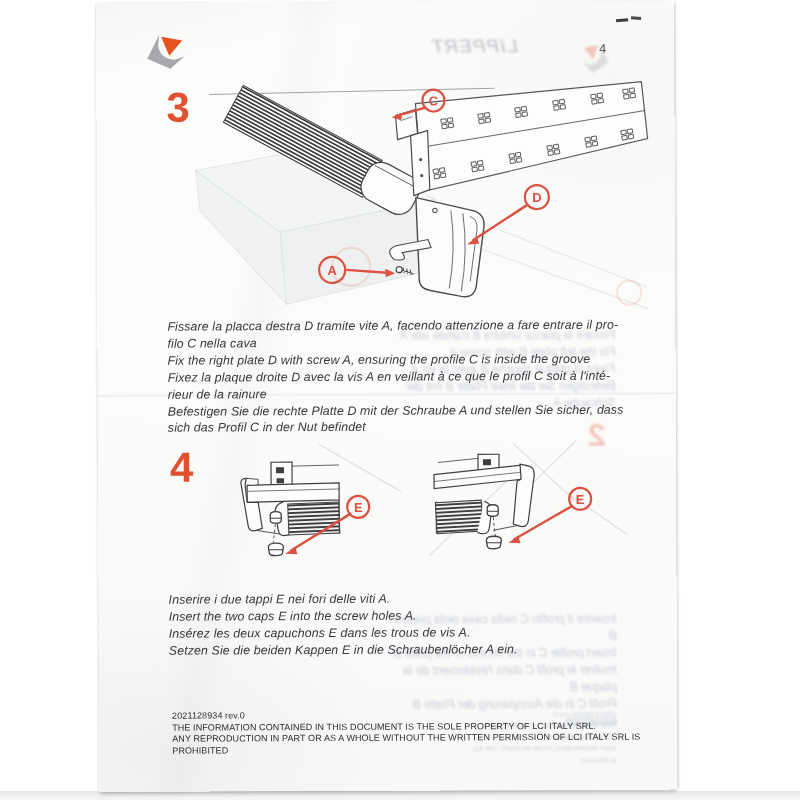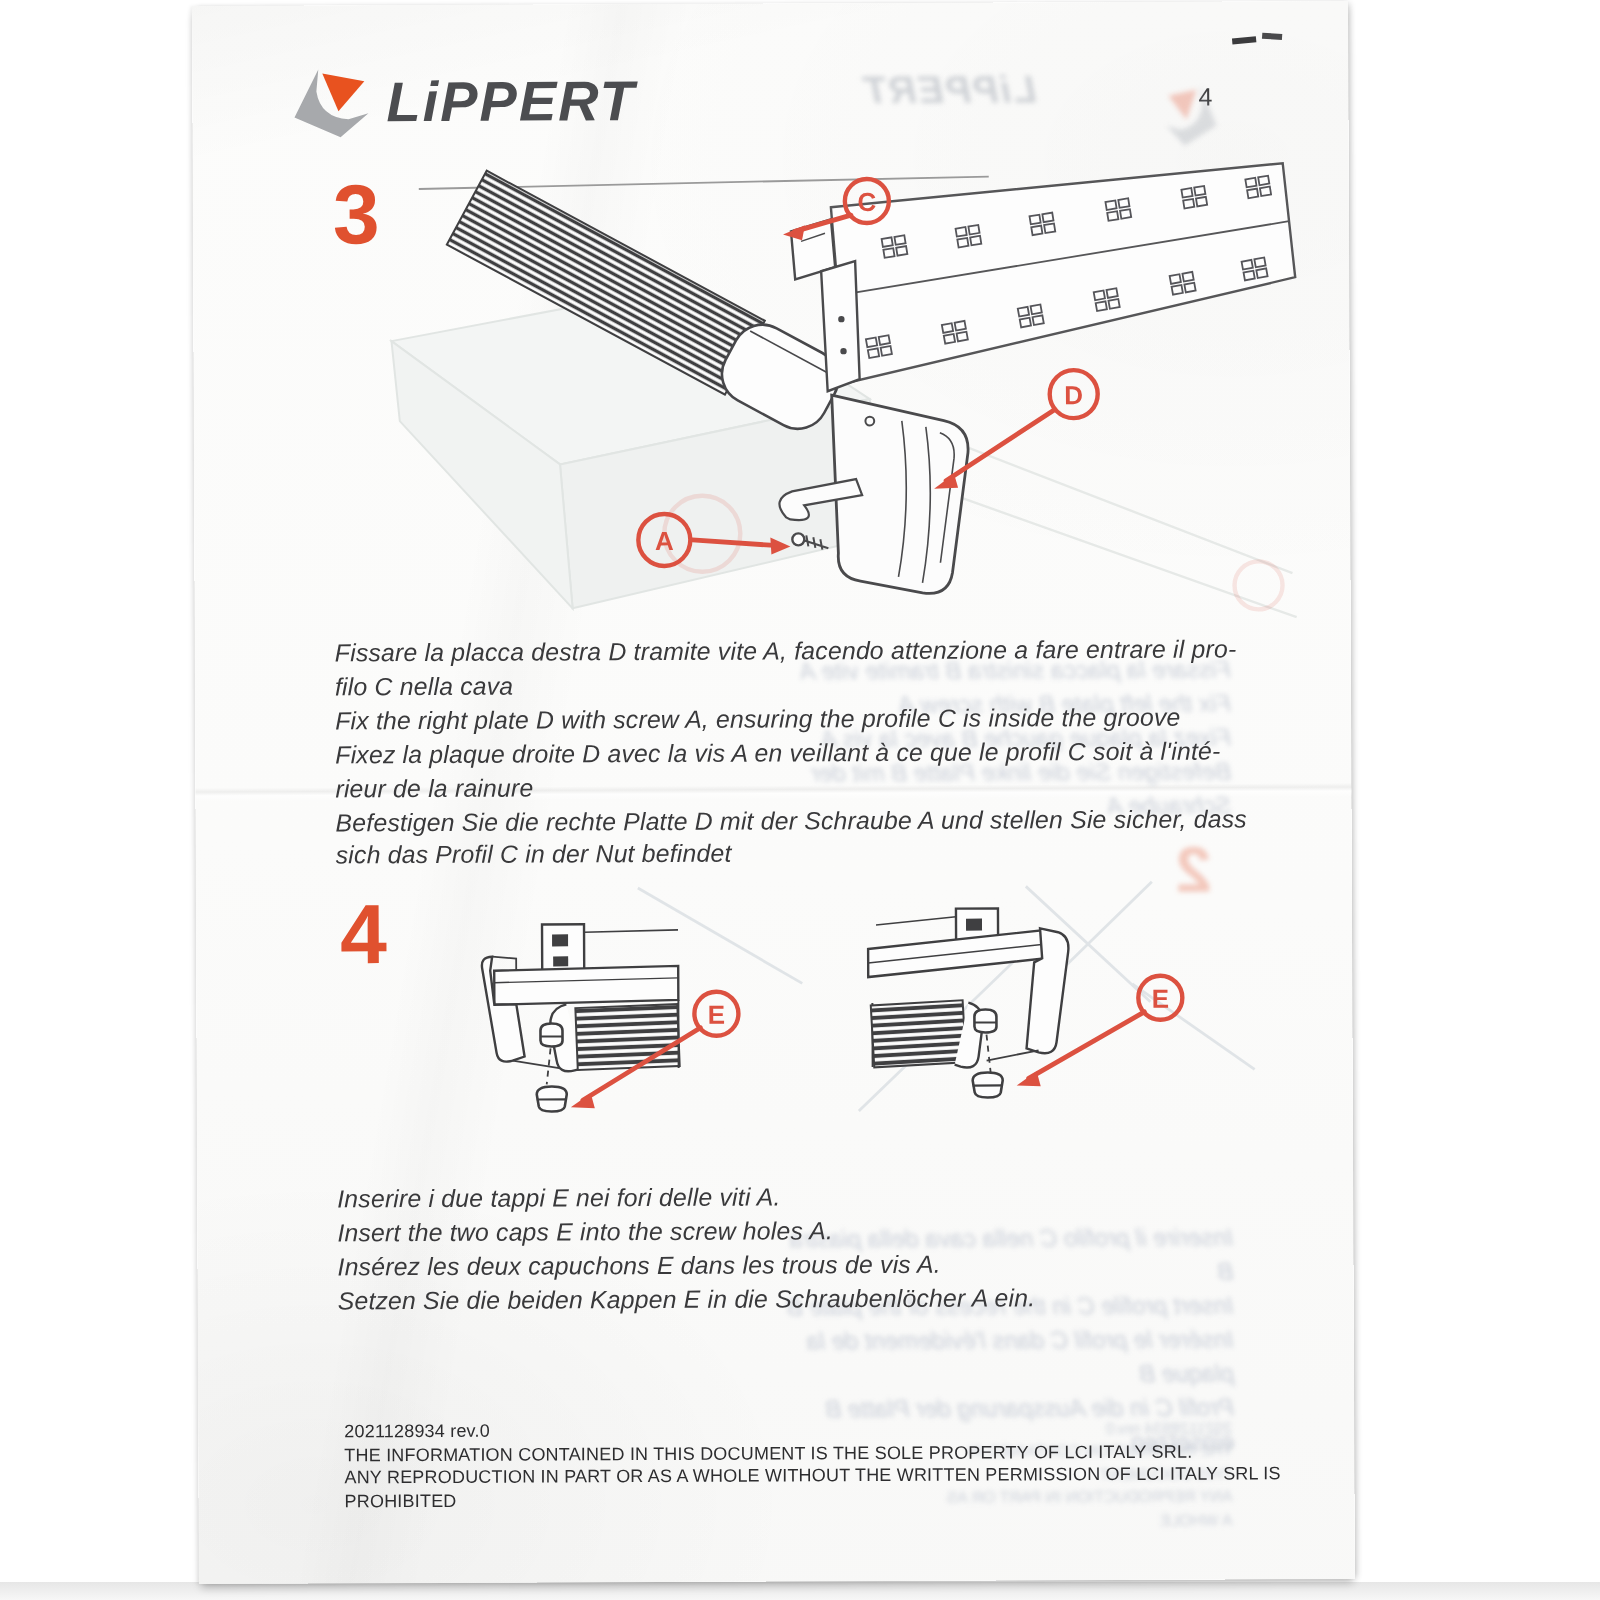--- a/index.html
+++ b/index.html
@@ -45,21 +45,20 @@
 <div class="stage">
   <div class="bottom-strip"></div>
 
   <div class="page">
 
     <div class="abs logo">
       <svg width="42" height="38" viewBox="0 0 42 38">
         <path d="M15 2 L3 26 L26 36 L40 24 L30 27 Q16 26 14 13 Z" fill="#a7a9ac"></path>
         <path d="M17 4 L38 8 L25 23 Z" fill="#e8521f"></path>
       </svg>
-      <span class="logo-text">LiPPERT</span>
     </div>
     <span class="abs page-number">4</span>
     <div class="abs pen-mark">
         <div class="d1"></div>
         <div class="d2"></div>
       </div>
 
     <div class="ghost ghost-logo abs" style="left:332px;top:34px;width:90px;">LiPPERT</div>
     <svg class="ghost abs" style="left:486px;top:40px;" width="28" height="34" viewBox="0 0 28 34">
       <path d="M10 2 L2 22 L18 32 L27 22 L20 24 Q10 22 9 11 Z" fill="rgba(150,155,165,0.30)"></path>

